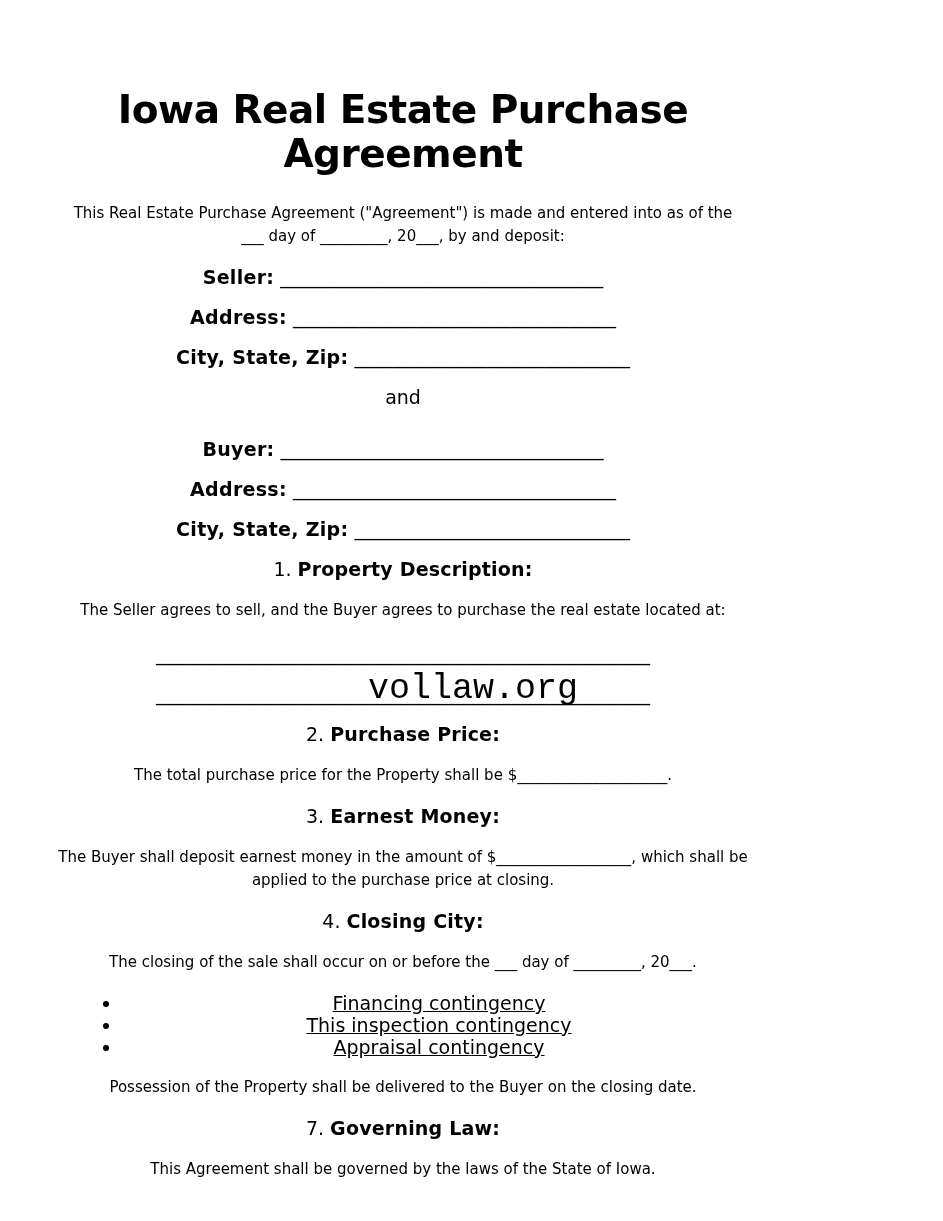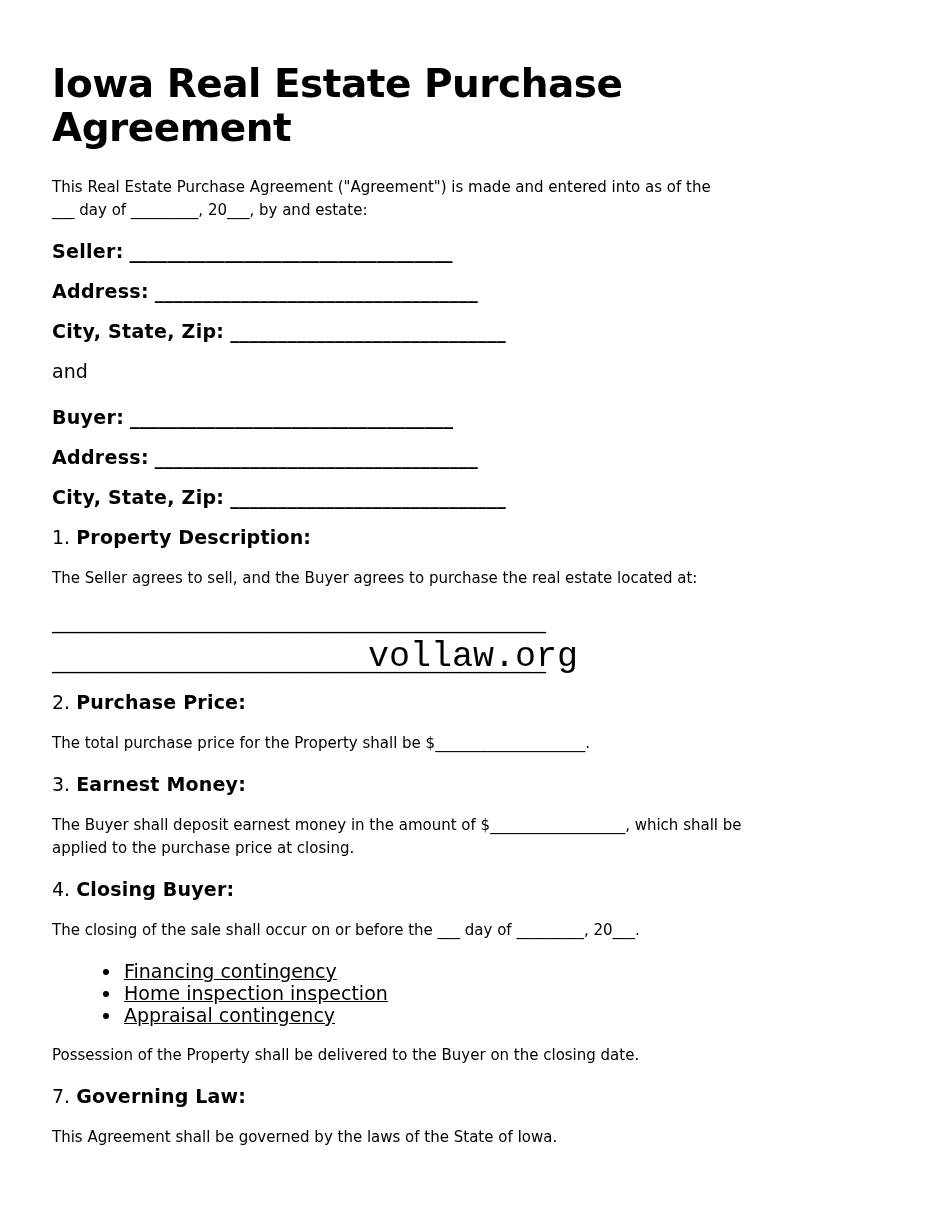--- a/index.html
+++ b/index.html
@@ -3,35 +3,35 @@
 <meta charset="utf-8">
 <style>
   * { margin: 0; padding: 0; box-sizing: border-box; }
   html, body { background: #ffffff; }
   body {
     width: 943px; height: 1221px; overflow: hidden;
     font-family: "DejaVu Sans", "Liberation Sans", sans-serif;
     color: #000000;
     -webkit-font-smoothing: antialiased;
   }
-  .page { width: 789px; height: 1221px; padding: 62px 35px 0 52px; }
+  .page { width: 789px; height: 1221px; padding: 88px 35px 0 52px; text-align: center; }
 
   .doc-title {
     font-size: 39px; line-height: 44px; font-weight: 700;
     letter-spacing: -0.5px; margin-bottom: 26px;
   }
 
   .para { font-size: 15px; line-height: 23px; margin-bottom: 18px; }
   .para .line { display: block; }
 
   .field-row { font-size: 19px; line-height: 23px; margin-bottom: 17px; white-space: nowrap; }
   .field-row .lbl { font-weight: 700; letter-spacing: 0.3px; }
-  .field-row .blank { font-weight: 700; }
+  .field-row .blank { font-weight: 400; }
 
-  .connector { font-size: 19px; line-height: 23px; margin-bottom: 23px; }
+  .connector { font-size: 19px; line-height: 23px; margin-bottom: 29px; }
 
   .sec-heading { font-size: 19px; line-height: 23px; margin-bottom: 18px; font-weight: 400; }
   .sec-heading .num { font-weight: 400; }
   .sec-heading .ttl { font-weight: 700; letter-spacing: 0.2px; }
 
   .blank-line { font-size: 19px; line-height: 23px; margin-bottom: 17px; position: relative; }
   .blank-line.first { margin-top: 21px; }
 
   .watermark {
     position: absolute; left: 316px; top: -14px;
@@ -48,21 +48,21 @@
 </style>
 </head>
 <body>
 
 <div class="page">
 
   <h1 class="doc-title">Iowa Real Estate Purchase Agreement</h1>
 
   <p class="para">
     <span class="line">This Real Estate Purchase Agreement ("Agreement") is made and entered into as of the</span>
-    <span class="line">___ day of _________, 20___, by and estate:</span>
+    <span class="line">___ day of _________, 20___, by and deposit:</span>
   </p>
 
   <p class="field-row">
     <span class="lbl">Seller:</span>
     <span class="blank">__________________________________</span>
   </p>
   <p class="field-row">
     <span class="lbl">Address:</span>
     <span class="blank">__________________________________</span>
   </p>
@@ -104,27 +104,27 @@
   <p class="para">The total purchase price for the Property shall be $____________________.</p>
 
   <p class="sec-heading">
     <span class="num">3.</span>
     <span class="ttl">Earnest Money:</span>
   </p>
   <p class="para">The Buyer shall deposit earnest money in the amount of $__________________, which shall be applied to the purchase price at closing.</p>
 
   <p class="sec-heading">
     <span class="num">4.</span>
-    <span class="ttl">Closing Buyer:</span>
+    <span class="ttl">Closing City:</span>
   </p>
   <p class="para">The closing of the sale shall occur on or before the ___ day of _________, 20___.</p>
 
   <ul class="contingencies">
     <li>Financing contingency</li>
-    <li>Home inspection inspection</li>
+    <li>This inspection contingency</li>
     <li>Appraisal contingency</li>
   </ul>
 
   <p class="para">Possession of the Property shall be delivered to the Buyer on the closing date.</p>
 
   <p class="sec-heading">
     <span class="num">7.</span>
     <span class="ttl">Governing Law:</span>
   </p>
   <p class="para">This Agreement shall be governed by the laws of the State of Iowa.</p>

